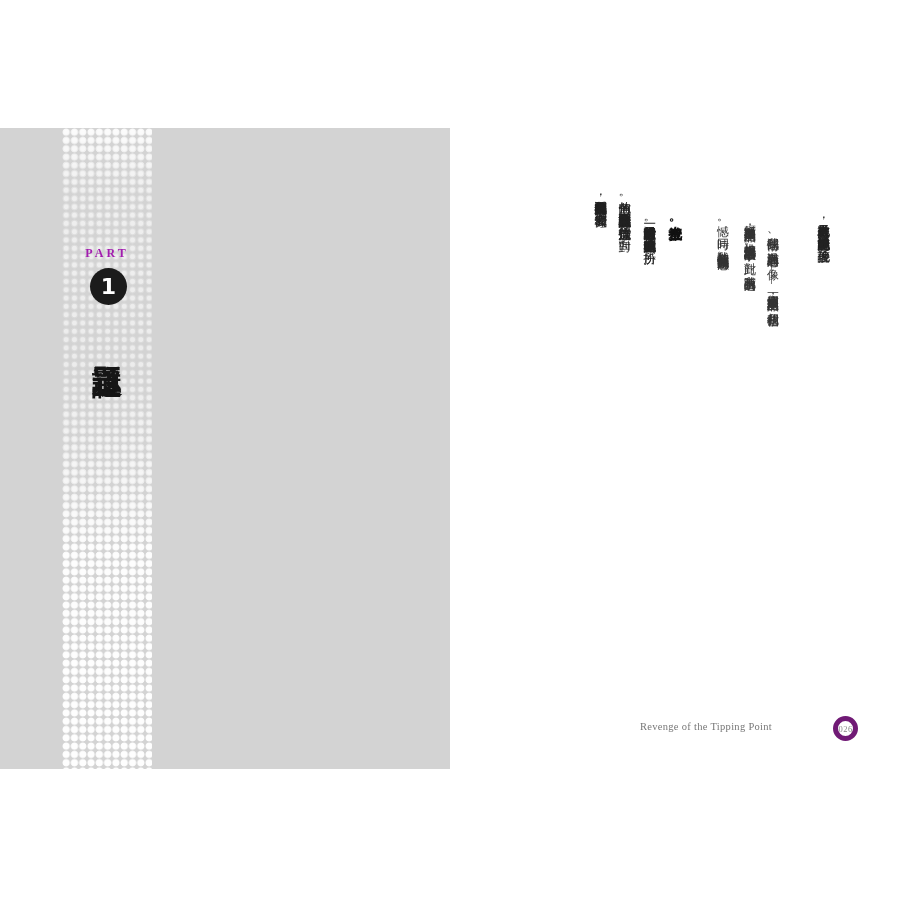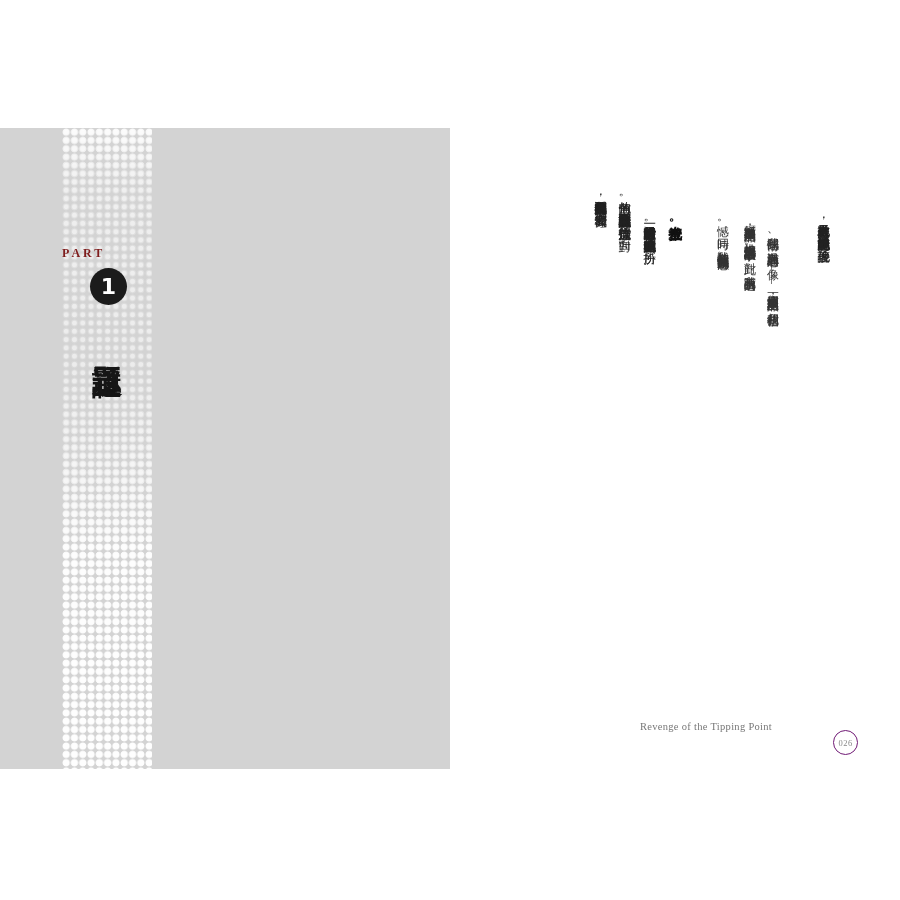--- a/index.html
+++ b/index.html
@@ -20,22 +20,22 @@
     background-size:8.3px 8.3px;
   }
   .dot-layer-bright{
     position:absolute;inset:0;
     background-image:radial-gradient(circle, rgba(255,255,255,.95) 0 3.3px, rgba(255,255,255,0) 4px);
     background-size:8.3px 8.3px;
     -webkit-mask-image:linear-gradient(to bottom, rgba(0,0,0,.9) 0%, rgba(0,0,0,.3) 10%, rgba(0,0,0,.15) 38%, rgba(0,0,0,.55) 52%, rgba(0,0,0,.95) 66%, #000 100%);
     mask-image:linear-gradient(to bottom, rgba(0,0,0,.9) 0%, rgba(0,0,0,.3) 10%, rgba(0,0,0,.15) 38%, rgba(0,0,0,.55) 52%, rgba(0,0,0,.95) 66%, #000 100%);
   }
   .part-label{
-    position:absolute;left:62px;top:118px;width:90px;
-    font-size:12px;font-weight:bold;letter-spacing:3px;color:#7f1d1d;
+    position:absolute;left:62px;top:118px;width:90px;text-align:center;
+    font-size:12px;font-weight:bold;letter-spacing:3px;color:#a21caf;
   }
   .part-circle{
     position:absolute;left:90px;top:140px;width:37px;height:37px;border-radius:50%;
     background:#1b1b1b;display:flex;align-items:center;justify-content:center;
   }
   .part-circle span{
     color:#ffffff;font-size:22px;font-weight:bold;
     font-family:"DejaVu Sans","Liberation Sans",sans-serif;line-height:1;
   }
   .divider-title-wrap{
@@ -66,22 +66,22 @@
   .col-7{left:616px;top:192px;}
   .col-8{left:592px;top:192px;}
 
   
   .footer-title{
     position:absolute;left:640px;top:721px;width:180px;
     font-size:10.5px;color:#777777;letter-spacing:0.3px;
   }
   .page-circle{
     position:absolute;left:833px;top:716px;width:25px;height:25px;border-radius:50%;
-    border:1px solid #701a75;box-sizing:border-box;
-    display:flex;align-items:center;justify-content:center;margin-top:14px;
+    border:5px solid #701a75;box-sizing:border-box;
+    display:flex;align-items:center;justify-content:center;
   }
   .page-circle span{font-size:8.5px;color:#888888;letter-spacing:0.5px;}
 </style>
 </head>
 <body>
 
 <div class="canvas">
 
   <div class="left-page">
     <div class="dot-band">

